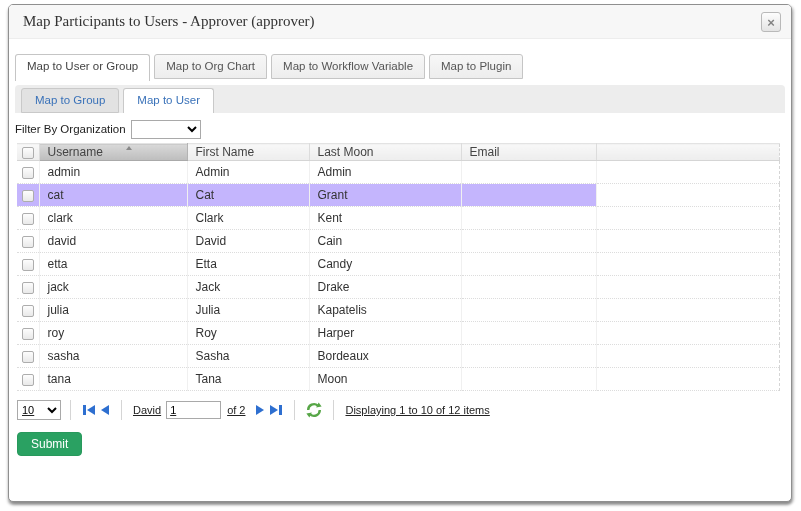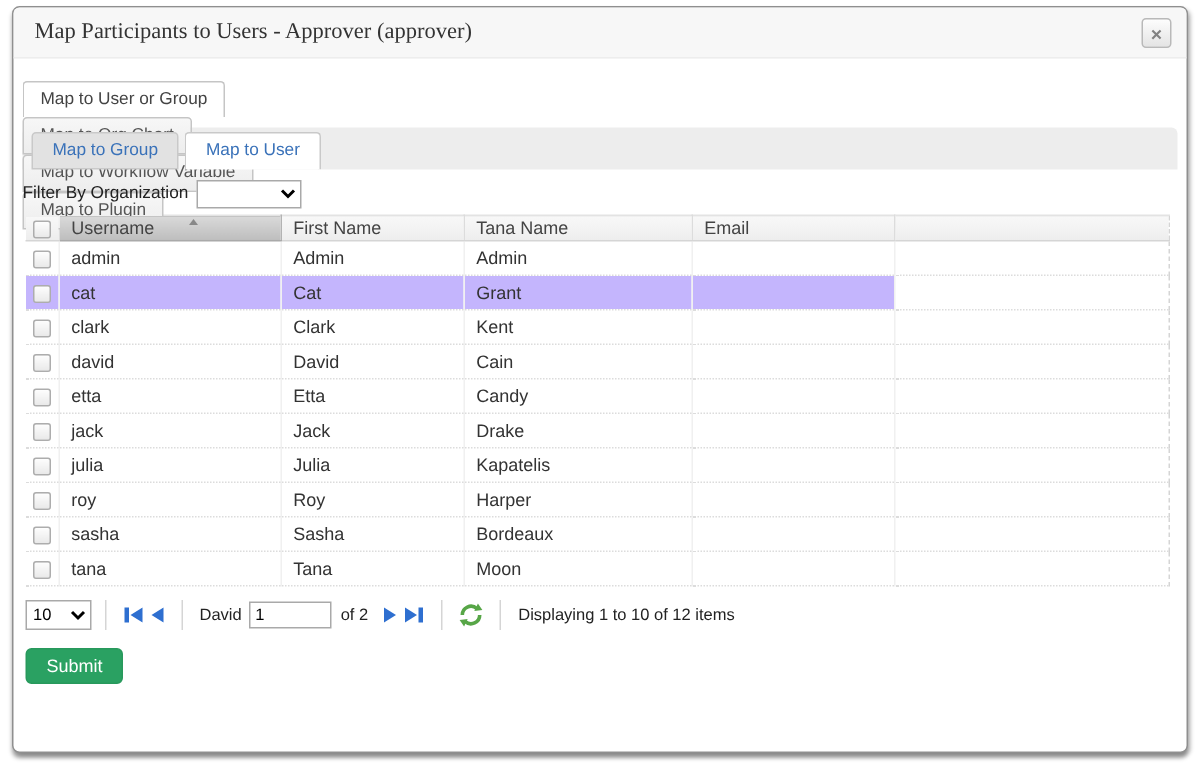--- a/index.html
+++ b/index.html
@@ -25,21 +25,21 @@
     position: absolute; right: 10px; top: 7px; width: 20px; height: 20px;
     border: 1px solid #b9b9b9; border-radius: 3px;
     background: linear-gradient(#fdfdfd, #e4e4e4);
     color: #828282; font-size: 13px; font-weight: bold; line-height: 17px;
     text-align: center; cursor: pointer; font-family: "Liberation Sans", sans-serif;
   }
 
   .content { padding: 0 6px; }
 
   
-  .tabs { display: flex; align-items: flex-start; margin-top: 15px; height: 27px; flex-direction: column; }
+  .tabs { display: flex; align-items: flex-start; margin-top: 15px; height: 27px; }
   .tab {
     height: 25px; line-height: 23px; padding: 0 11px; margin-right: 4px;
     border: 1px solid #c5c5c5; border-radius: 3px 3px 0 0;
     background: linear-gradient(#f7f7f7, #ededed);
     font-size: 11.5px; color: #555; cursor: pointer; white-space: nowrap;
   }
   .tab.active { background: #fff; border-bottom: none; height: 27px; color: #444; }
 
   
   .subtab-strip {
@@ -90,21 +90,21 @@
 
   .checkbox {
     display: inline-block; width: 12px; height: 12px; margin-top: 1px;
     border: 1px solid #adadad; border-radius: 2px;
     background: linear-gradient(#fdfdfd, #e9e9e9); cursor: pointer; vertical-align: middle;
   }
 
   
   .pagebar {
     margin: 5px 0 0 2px; height: 28px; display: flex; align-items: center;
-    font-size: 11px; color: #222;
+    font-size: 11px; color: #222; text-decoration: underline;
   }
   .psep { width: 1px; height: 20px; background: #d5d5d5; margin: 0 9px; }
   .pgbtn { display: inline-flex; align-items: center; gap: 1px; padding: 2px 3px; cursor: pointer; }
   .tri-r { width: 0; height: 0; border-top: 5px solid transparent; border-bottom: 5px solid transparent; border-left: 8px solid #2e6fd0; }
   .tri-l { width: 0; height: 0; border-top: 5px solid transparent; border-bottom: 5px solid transparent; border-right: 8px solid #2e6fd0; }
   .vbar { width: 3px; height: 10px; background: #2e6fd0; }
   .page-label { margin: 0 5px 0 2px; }
   .page-input { width: 55px; height: 18px; border: 1px solid #a9a9a9; font-size: 11px; padding: 0 3px; margin-right: 6px; }
   .of-label { margin-right: 8px; }
   .refresh-btn { background: none; border: none; cursor: pointer; display: inline-flex; align-items: center; padding: 2px; }
@@ -155,21 +155,21 @@
           <col style="width:122px">
         <col style="width:152px">
           <col style="width:135px">
           <col style="width:183px">
       </colgroup>
       <thead>
         <tr>
           <th class="col-check"><span class="checkbox"></span></th>
           <th class="sorted"><span>Username</span><span class="sort-caret"></span></th>
           <th>First Name</th>
-          <th>Tana Name</th>
+          <th>Last Moon</th>
           <th>Email</th>
           <th class="col-filler"></th>
         </tr>
       </thead>
       <tbody>
           <tr>
             <td class="col-check"><span class="checkbox"></span></td>
             <td>admin</td>
             <td>Admin</td>
             <td>Admin</td>

